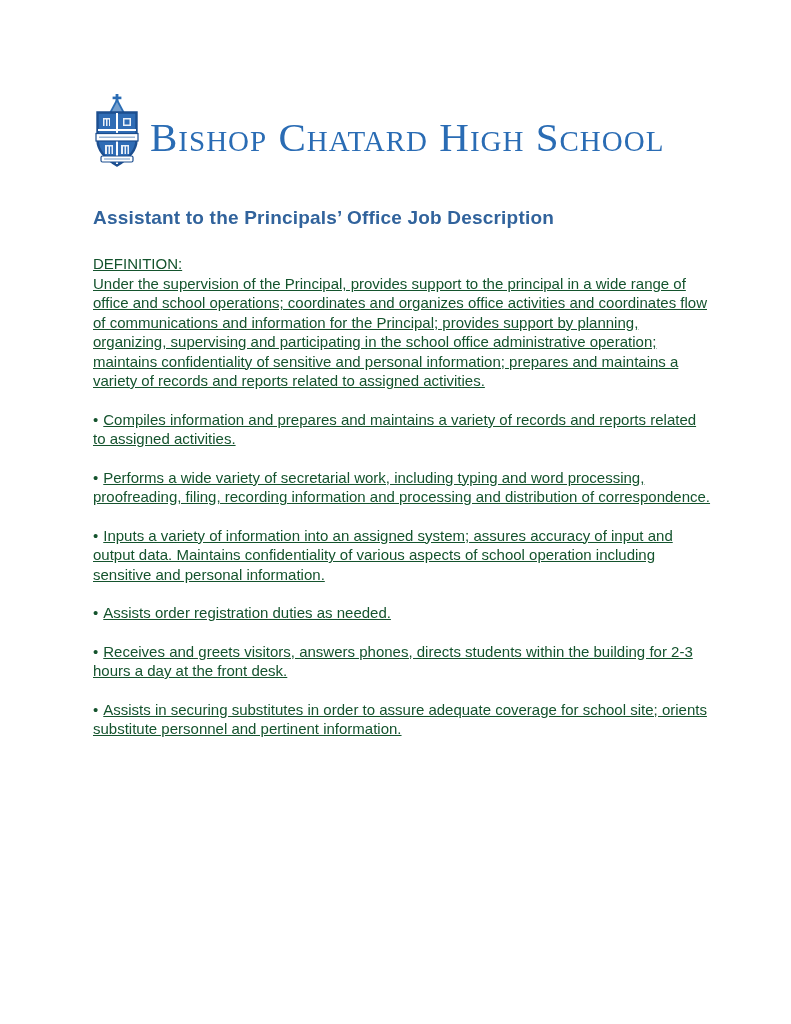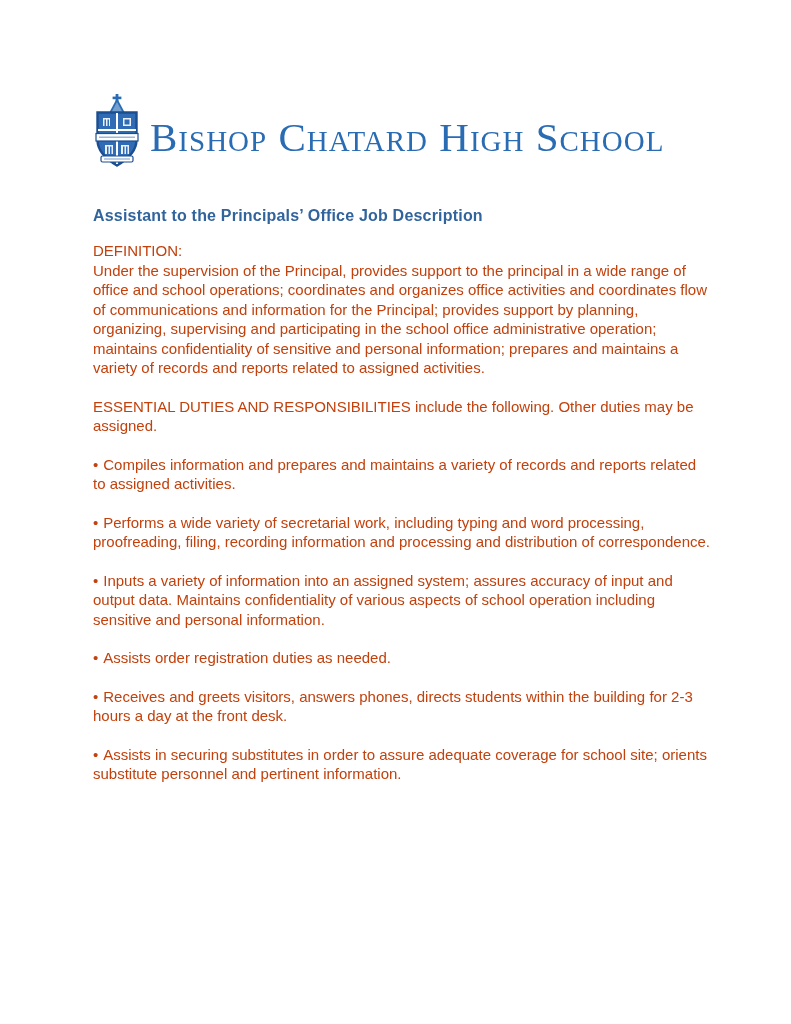--- a/index.html
+++ b/index.html
@@ -36,32 +36,33 @@
     font-size: 41px;
     letter-spacing: 1px;
     color: #2a6cb4;
     white-space: nowrap;
     line-height: 1;
     padding-top: 14px;
   }
   
   .doc-title {
     margin: 40px 0 0 0;
-    font-size: 16px;
+    font-size: 19px;
     font-weight: bold;
     color: #31639c;
     letter-spacing: 0.2px;
   }
   
   .body-text {
-    margin-top: 16px;
+    margin-top: 25px;
     width: 618px;
     font-size: 15px;
     line-height: 19.5px;
-    color: #c2410c;
+    color: #14532d;
+    text-decoration: underline;
   }
   .body-text p {
     margin: 0 0 19px 0;
   }
   .para-label {
     display: block;
   }
   .bullet-marker {
     display: inline-block;
     margin-right: 5px;
@@ -110,21 +111,20 @@
 
     <h1 class="doc-title">Assistant to the Principals’ Office Job Description</h1>
 
     <section class="body-text">
 
       <p>
         <span class="para-label">DEFINITION:</span>
         <span>Under the supervision of the Principal, provides support to the principal in a wide range of office and school operations; coordinates and organizes office activities and coordinates flow of communications and information for the Principal; provides support by planning, organizing, supervising and participating in the school office administrative operation; maintains confidentiality of sensitive and personal information; prepares and maintains a variety of records and reports related to assigned activities.</span>
       </p>
 
-      <p>ESSENTIAL DUTIES AND RESPONSIBILITIES include the following. Other duties may be assigned.</p>
 
 
       <p class="bullet">
         <span class="bullet-marker">•</span><span>Compiles information and prepares and maintains a variety of records and reports related to assigned activities.</span>
       </p>
 
       <p class="bullet">
         <span class="bullet-marker">•</span><span>Performs a wide variety of secretarial work, including typing and word processing, proofreading, filing, recording information and processing and distribution of correspondence.</span>
       </p>
 

